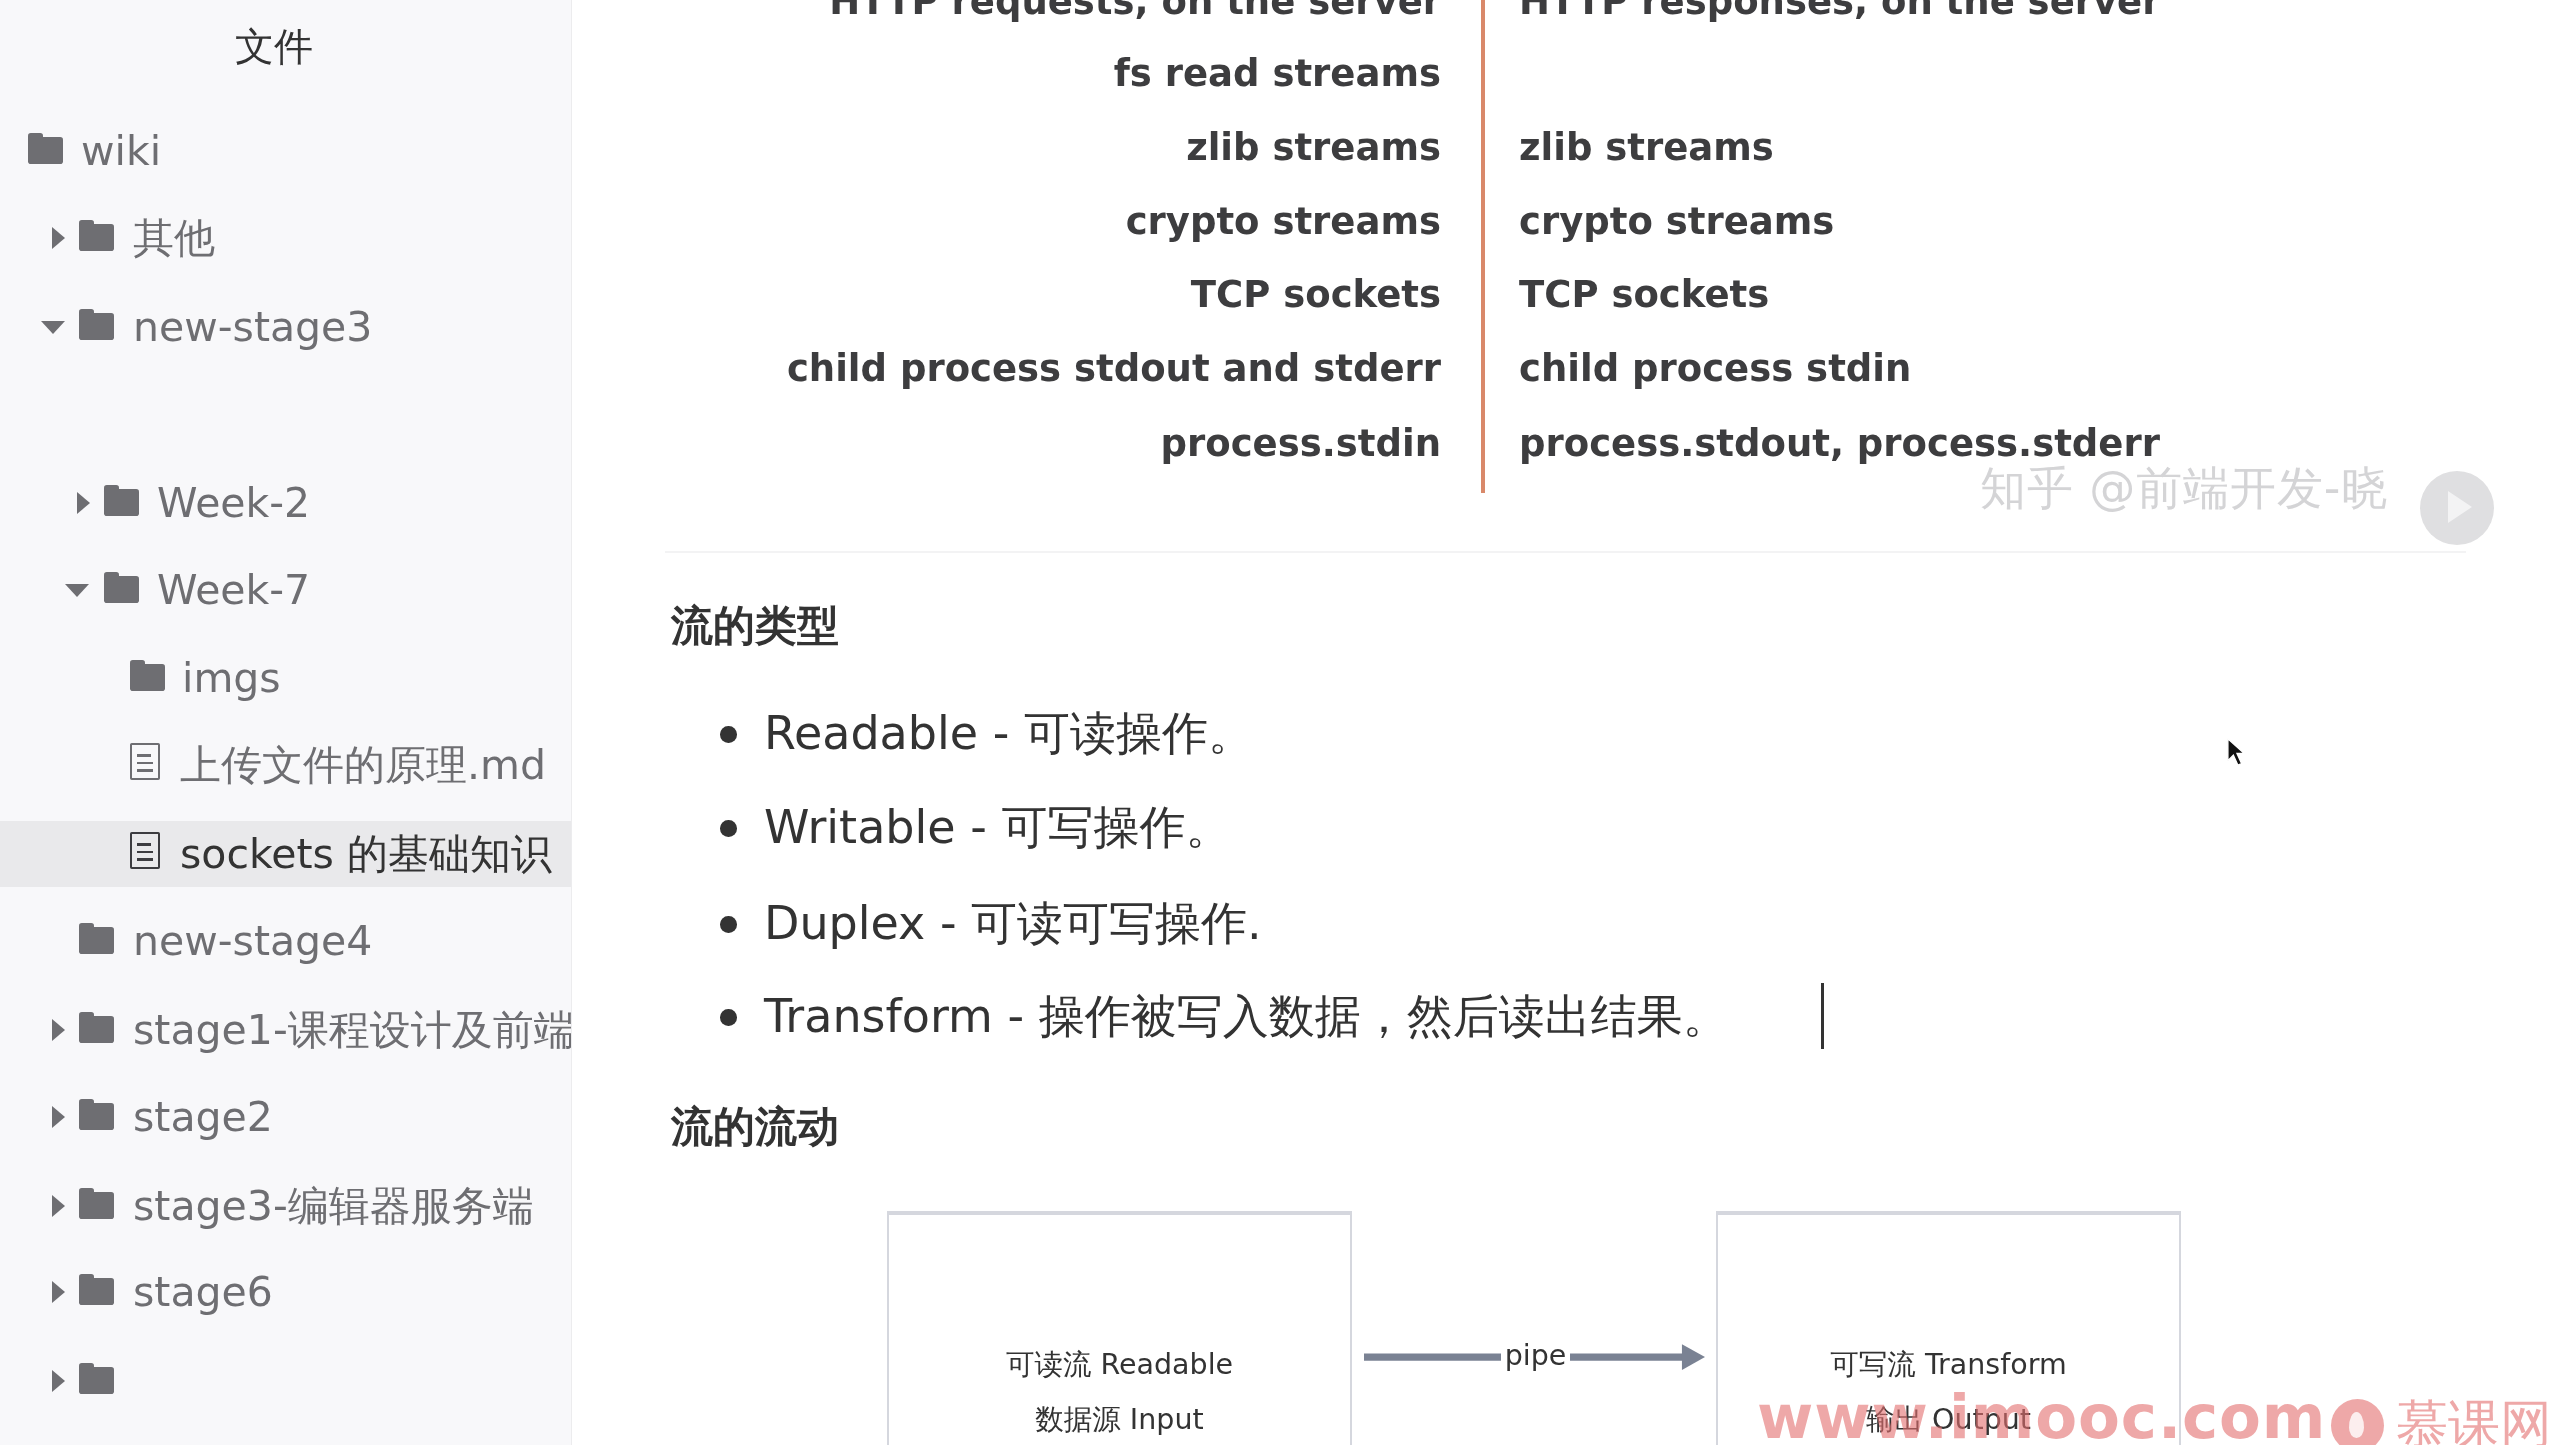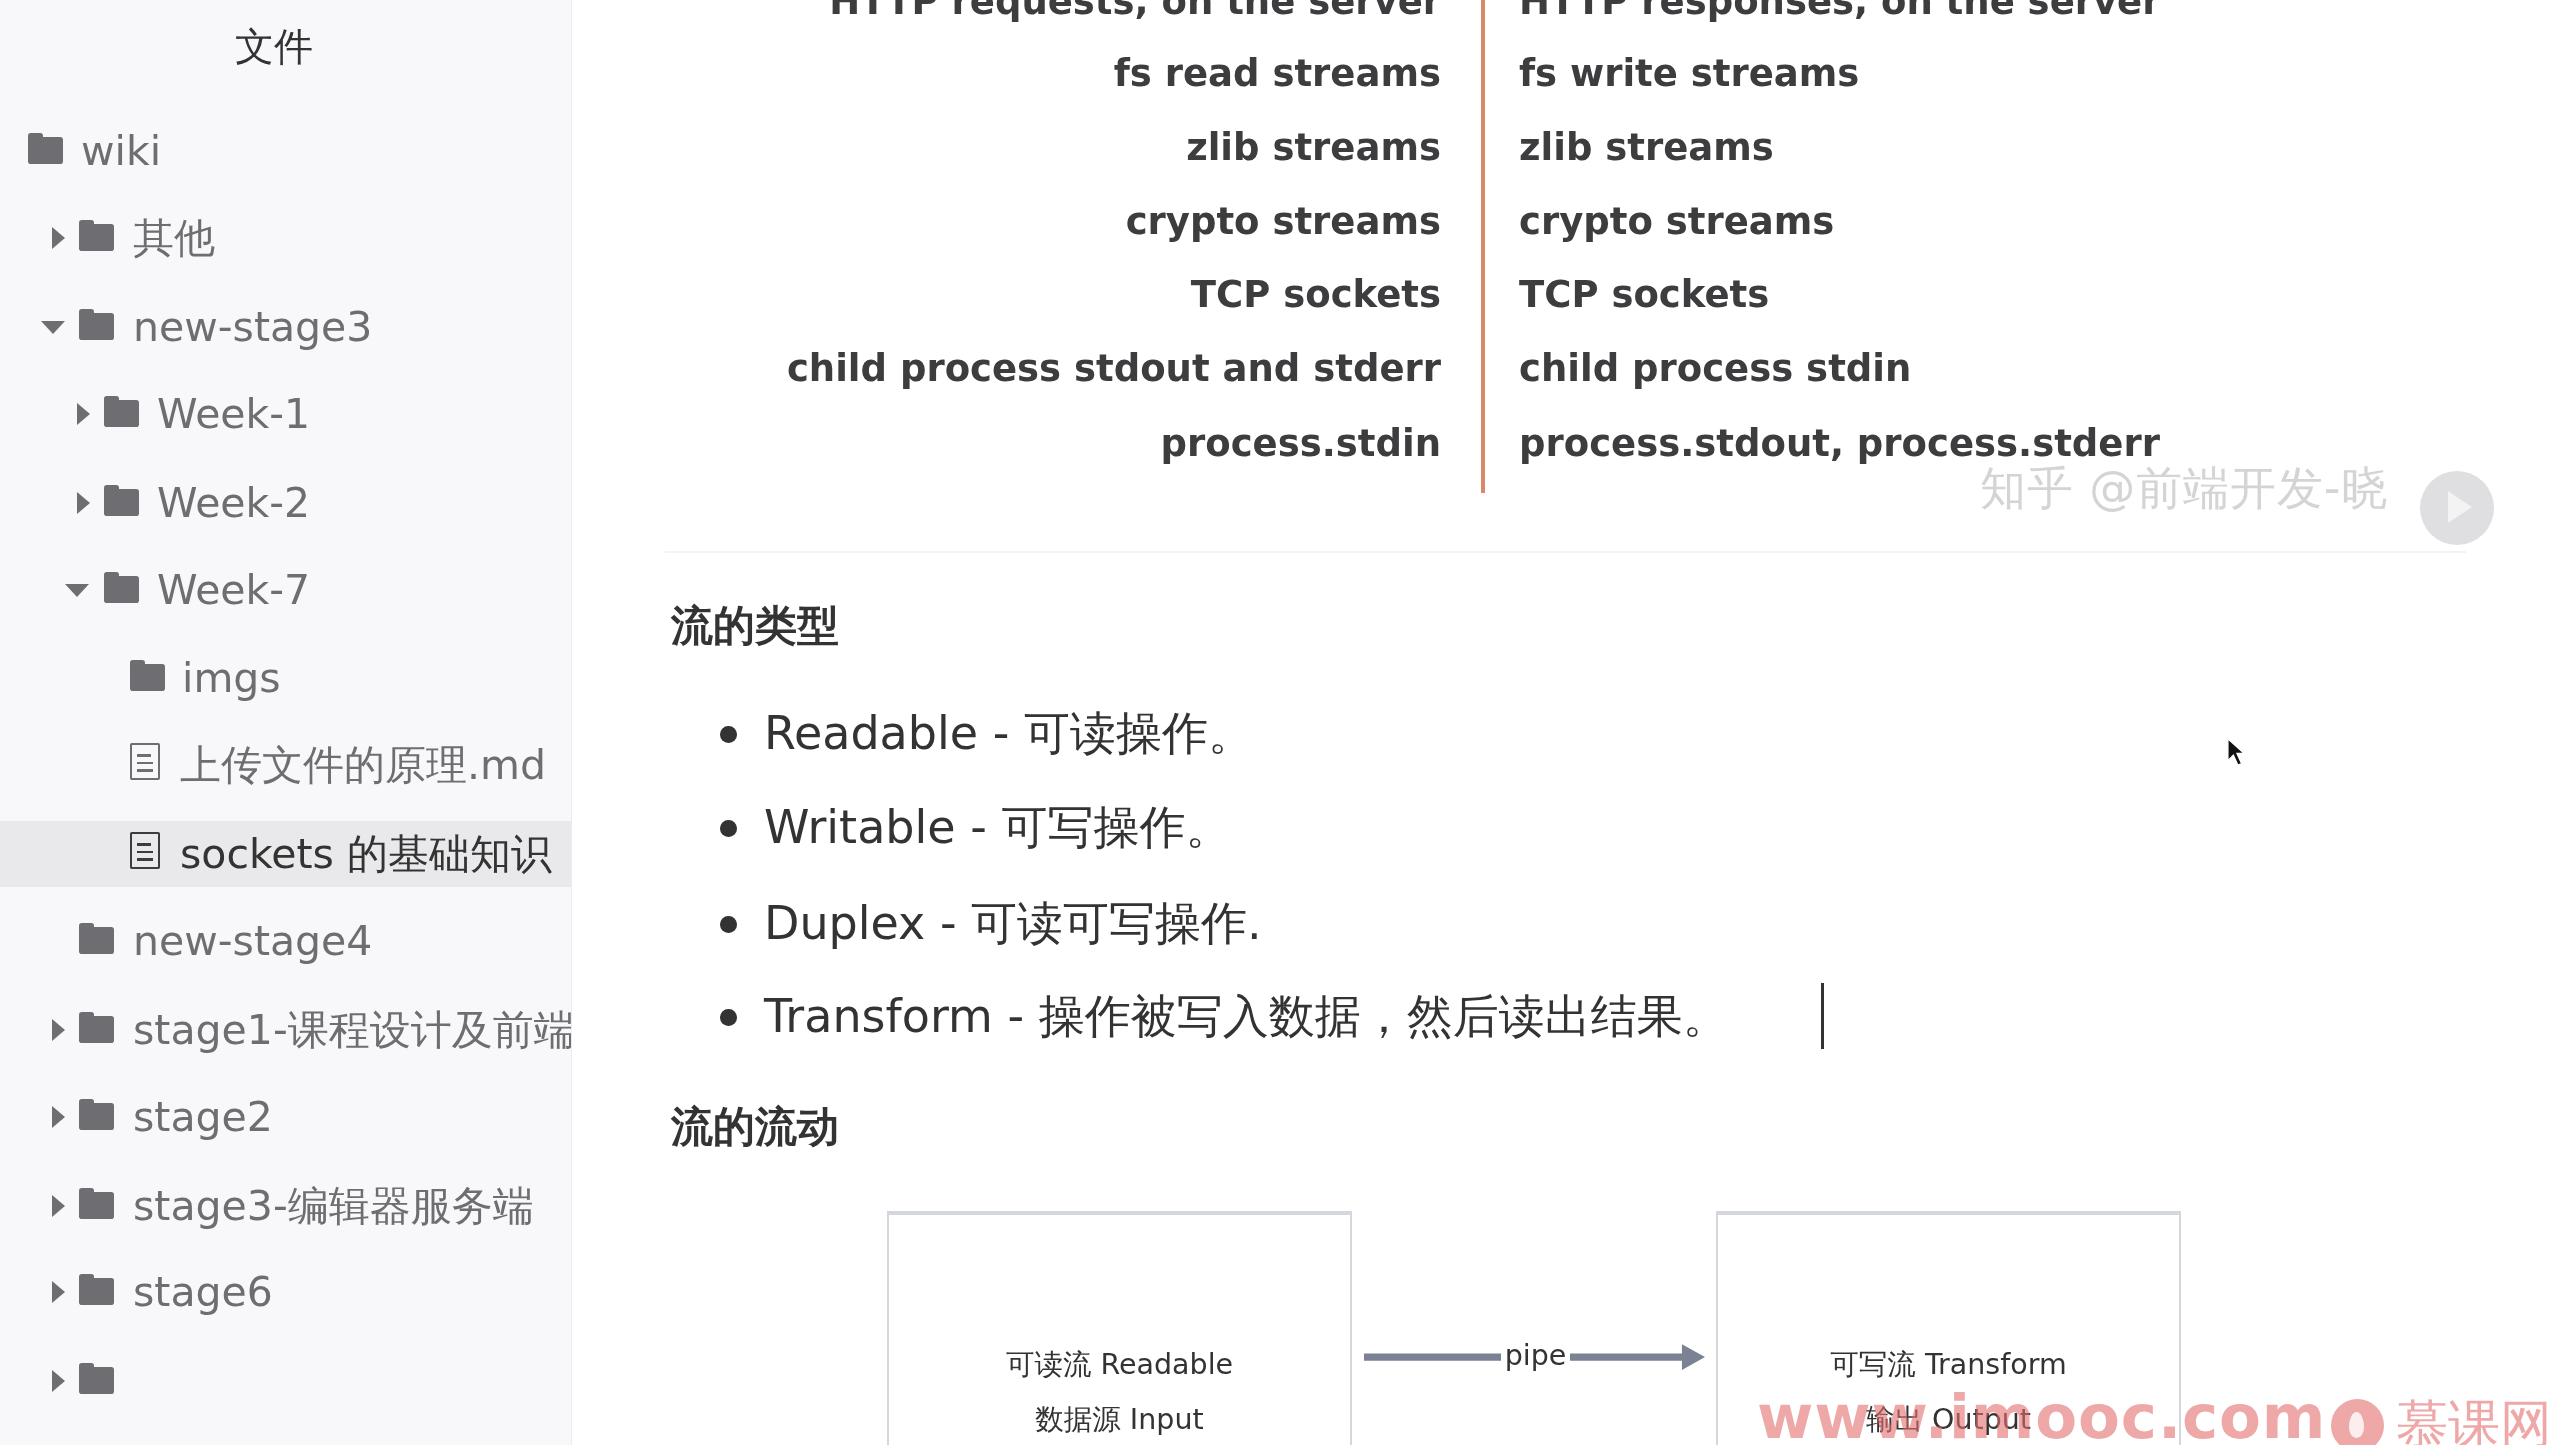--- a/index.html
+++ b/index.html
@@ -170,25 +170,20 @@
     <span class="folder" style="left:79px"></span>
     <span class="tree-label" style="left:133px">其他</span>
   </div>
 
   <div class="tree-row" style="top:294px">
     <span class="arrow down" style="left:41px"></span>
     <span class="folder" style="left:79px"></span>
     <span class="tree-label" style="left:133px">new-stage3</span>
   </div>
 
-  <div class="tree-row" style="top:381px">
-    <span class="arrow right" style="left:77px"></span>
-    <span class="folder" style="left:104px"></span>
-    <span class="tree-label" style="left:157px">Week-1</span>
-  </div>
 
   <div class="tree-row" style="top:470px">
     <span class="arrow right" style="left:77px"></span>
     <span class="folder" style="left:104px"></span>
     <span class="tree-label" style="left:157px">Week-2</span>
   </div>
 
   <div class="tree-row" style="top:557px">
     <span class="arrow down" style="left:65px"></span>
     <span class="folder" style="left:104px"></span>
@@ -258,21 +253,20 @@
 </aside>
 
 <main class="main">
   <div class="stream-table">
     <div class="st-divider"></div>
 
     <div class="st-left" style="top:-20px">HTTP requests, on the server</div>
     <div class="st-right" style="top:-20px">HTTP responses, on the server</div>
 
     <div class="st-left" style="top:52px">fs read streams</div>
-    <div class="st-right" style="top:52px">fs write streams</div>
 
     <div class="st-left" style="top:126px">zlib streams</div>
     <div class="st-right" style="top:126px">zlib streams</div>
 
     <div class="st-left" style="top:200px">crypto streams</div>
     <div class="st-right" style="top:200px">crypto streams</div>
 
     <div class="st-left" style="top:273px">TCP sockets</div>
     <div class="st-right" style="top:273px">TCP sockets</div>
 

